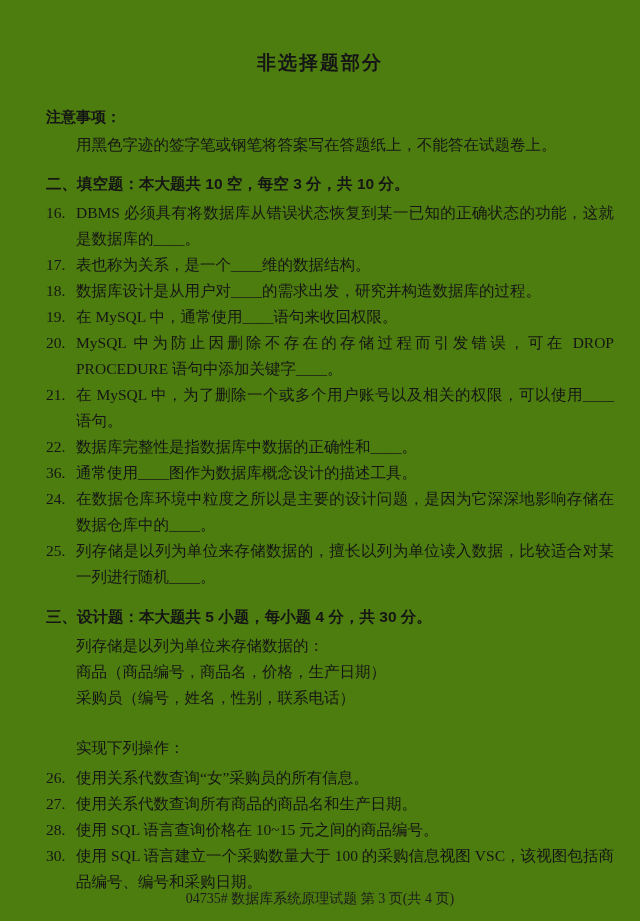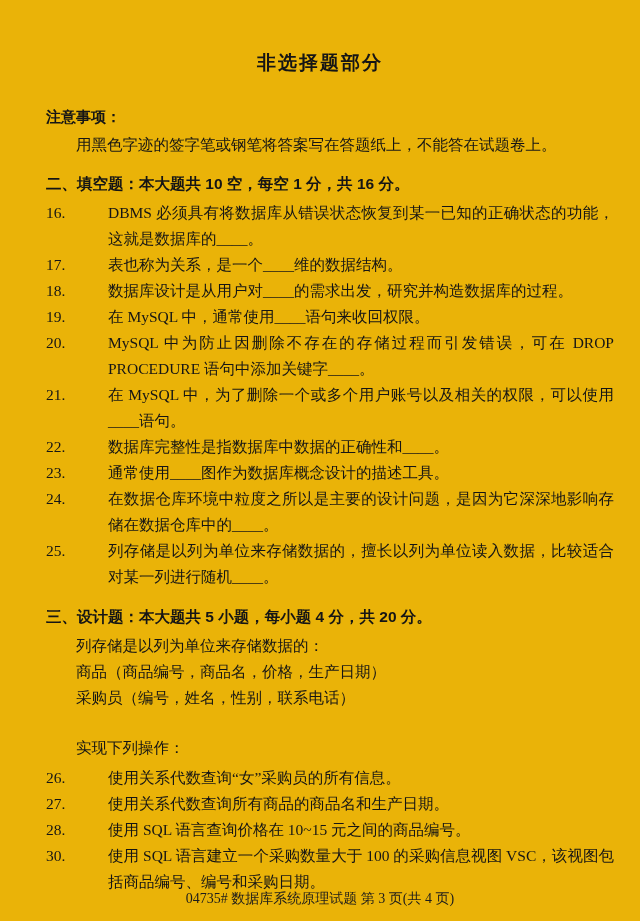--- a/index.html
+++ b/index.html
@@ -2,21 +2,21 @@
 <html><head>
 <meta charset="utf-8">
 <style>
   * { box-sizing: border-box; }
   html, body { margin: 0; padding: 0; background: #e8e8e8; }
   .page {
     position: relative;
     width: 640px;
     height: 921px;
     margin: 0 auto;
-    background: #eab308;
+    background: #4d7c0f;
     color: #151515;
     font-family: "Liberation Serif", "DejaVu Serif", serif;
     overflow: hidden;
   }
   .title {
     margin: 0;
     padding-top: 50px;
     text-align: center;
     font-family: "Liberation Sans", "DejaVu Sans", sans-serif;
     font-weight: 700;
@@ -41,21 +41,20 @@
     font-size: 15.5px;
     line-height: 24px;
   }
   .qlist { margin-top: 4px; }
   .q {
     display: flex;
     margin: 0 26px 0 46px;
     font-size: 15.5px;
     line-height: 26px;
     text-align: justify;
-    gap: 32px;
   }
   .qno { flex: 0 0 30px; }
   .qtext { flex: 1; }
   .intro-line {
     margin: 0 26px 0 76px;
     font-size: 15.5px;
     line-height: 26px;
   }
   .ops-line { margin-top: 24px; }
   .footer {
@@ -72,21 +71,21 @@
 </head>
 <body>
 
 <div class="page">
 
   <h1 class="title">非选择题部分</h1>
 
   <div class="notice-heading">注意事项：</div>
   <p class="notice-body">用黑色字迹的签字笔或钢笔将答案写在答题纸上，不能答在试题卷上。</p>
 
-  <h2 class="section-heading">二、填空题：本大题共 10 空，每空 1 分，共 16 分。</h2>
+  <h2 class="section-heading">二、填空题：本大题共 10 空，每空 3 分，共 10 分。</h2>
 
   <div class="qlist">
     <div class="q">
       <span class="qno">16.</span>
       <span class="qtext">DBMS 必须具有将数据库从错误状态恢复到某一已知的正确状态的功能，这就是数据库的____。</span>
     </div>
     <div class="q">
       <span class="qno">17.</span>
       <span class="qtext">表也称为关系，是一个____维的数据结构。</span>
     </div>
@@ -104,34 +103,34 @@
     </div>
     <div class="q">
       <span class="qno">21.</span>
       <span class="qtext">在 MySQL 中，为了删除一个或多个用户账号以及相关的权限，可以使用____语句。</span>
     </div>
     <div class="q">
       <span class="qno">22.</span>
       <span class="qtext">数据库完整性是指数据库中数据的正确性和____。</span>
     </div>
     <div class="q">
-      <span class="qno">23.</span>
+      <span class="qno">36.</span>
       <span class="qtext">通常使用____图作为数据库概念设计的描述工具。</span>
     </div>
     <div class="q">
       <span class="qno">24.</span>
       <span class="qtext">在数据仓库环境中粒度之所以是主要的设计问题，是因为它深深地影响存储在数据仓库中的____。</span>
     </div>
     <div class="q">
       <span class="qno">25.</span>
       <span class="qtext">列存储是以列为单位来存储数据的，擅长以列为单位读入数据，比较适合对某一列进行随机____。</span>
     </div>
   </div>
 
-  <h2 class="section-heading">三、设计题：本大题共 5 小题，每小题 4 分，共 20 分。</h2>
+  <h2 class="section-heading">三、设计题：本大题共 5 小题，每小题 4 分，共 30 分。</h2>
 
   <div class="qlist">
     <div class="intro-line">列存储是以列为单位来存储数据的：</div>
     <div class="intro-line">商品（商品编号，商品名，价格，生产日期）</div>
     <div class="intro-line">采购员（编号，姓名，性别，联系电话）</div>
     <div class="intro-line ops-line">实现下列操作：</div>
   </div>
 
   <div class="qlist">
     <div class="q">

